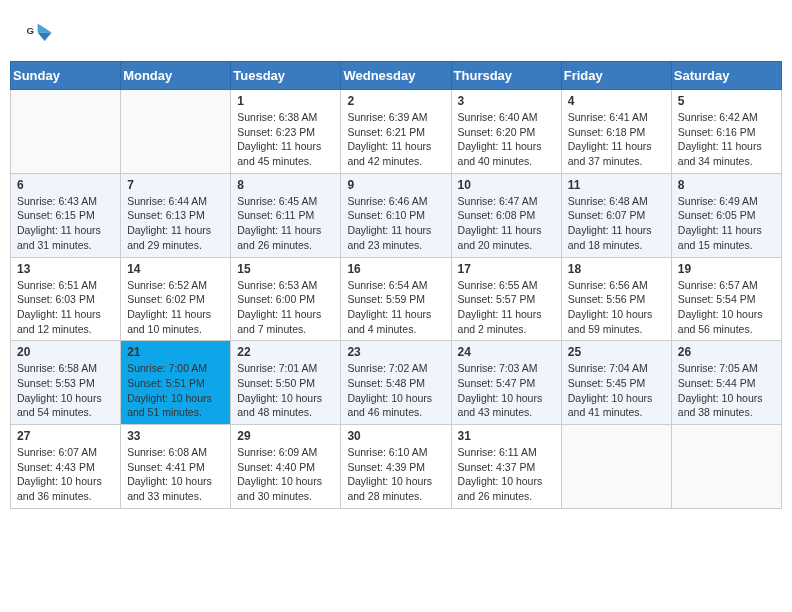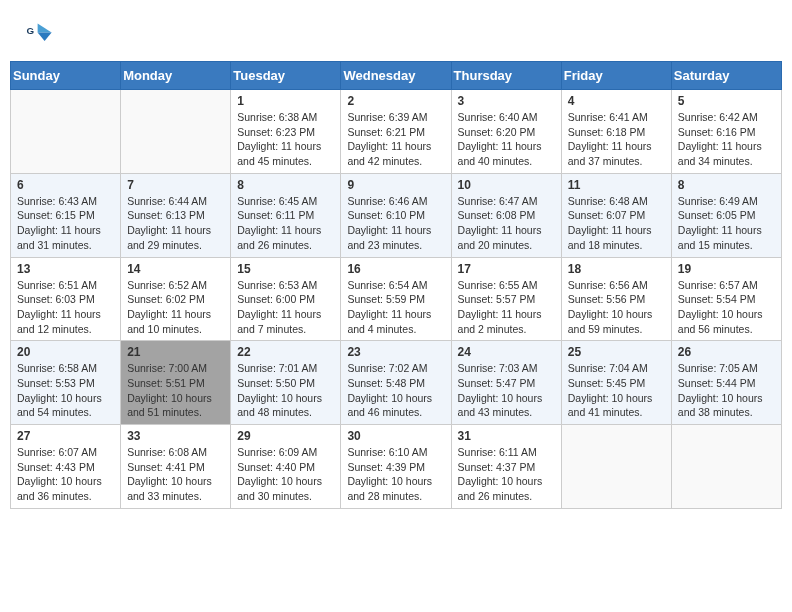--- a/index.html
+++ b/index.html
@@ -203,21 +203,21 @@
         <td>
           <div class="day-number">19</div>
           <div class="day-info">Sunrise: 6:57 AM<br>Sunset: 5:54 PM<br>Daylight: 10 hours and 56 minutes.</div>
         </td>
       </tr>
       <tr>
         <td style="background: rgb(240, 245, 251);">
           <div class="day-number">20</div>
           <div class="day-info">Sunrise: 6:58 AM<br>Sunset: 5:53 PM<br>Daylight: 10 hours and 54 minutes.</div>
         </td>
-        <td style="background: #a3a3a3; margin-top: 42px;">
+        <td style="background: #0ea5e9; margin-top: 42px;">
           <div class="day-number">21</div>
           <div class="day-info">Sunrise: 7:00 AM<br>Sunset: 5:51 PM<br>Daylight: 10 hours and 51 minutes.</div>
         </td>
         <td style="background: rgb(240, 245, 251);">
           <div class="day-number">22</div>
           <div class="day-info">Sunrise: 7:01 AM<br>Sunset: 5:50 PM<br>Daylight: 10 hours and 48 minutes.</div>
         </td>
         <td style="background: rgb(240, 245, 251); margin-top: 48px;">
           <div class="day-number">23</div>
           <div class="day-info">Sunrise: 7:02 AM<br>Sunset: 5:48 PM<br>Daylight: 10 hours and 46 minutes.</div>

